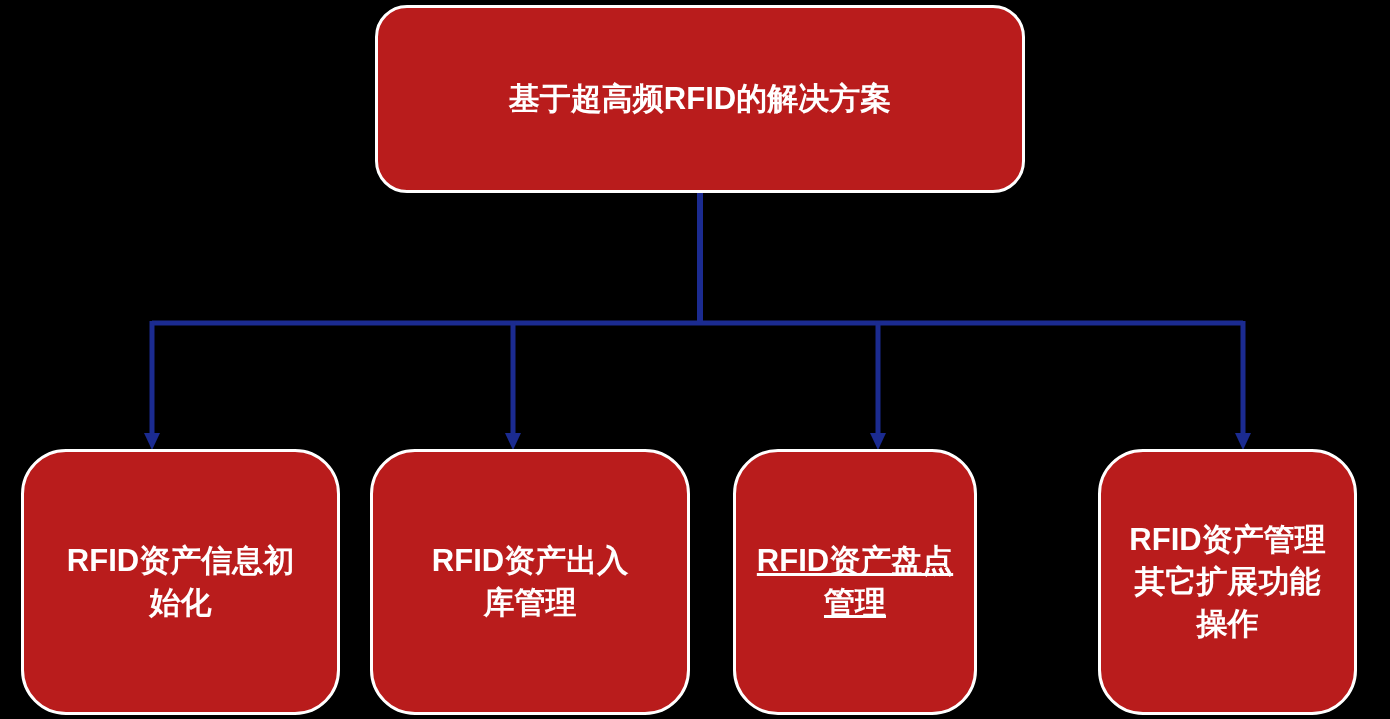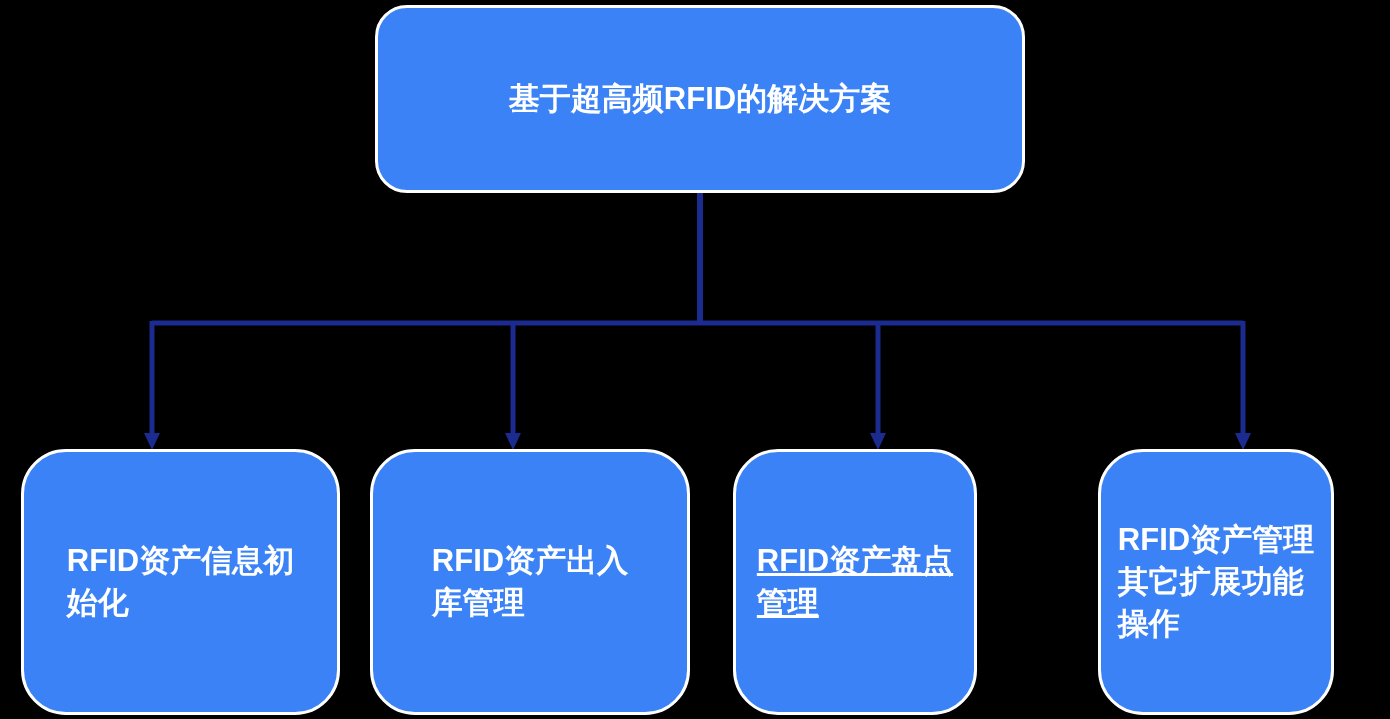--- a/index.html
+++ b/index.html
@@ -30,26 +30,27 @@
     stroke: #1b2b90;
     fill: none;
   }
   .arrowhead {
     fill: #1b2b90;
     stroke: none;
   }
   .node {
     position: absolute;
     box-sizing: border-box;
-    background: #3b82f6;
+    background: #b91c1c;
     border: 3px solid #ffffff;
     color: #ffffff;
     display: flex;
     align-items: center;
     justify-content: center;
+    text-align: center;
     font-weight: bold;
   }
   .node span {
     white-space: pre-line;
     display: block;
   }
   .node-root {
     left: 375px;
     top: 5px;
     width: 650px;
@@ -61,21 +62,21 @@
   .node-child {
     top: 449px;
     height: 266px;
     border-radius: 45px;
     font-size: 31px;
     line-height: 42px;
   }
   .node-child-1 { left: 21px;    width: 319px; }
   .node-child-2 { left: 370px;  width: 320px; }
   .node-child-3 { left: 733px;  width: 244px; text-decoration: underline; }
-  .node-child-4 { left: 1098px; width: 236px; }
+  .node-child-4 { left: 1098px; width: 259px; }
 </style>
 </head>
 <body>
 
 <div class="canvas">
 
   <svg class="connectors" viewBox="0 0 1390 719" aria-hidden="true">
 
     <line class="connector-line" x1="700" y1="193" x2="700" y2="325" stroke-width="6"></line>
 

